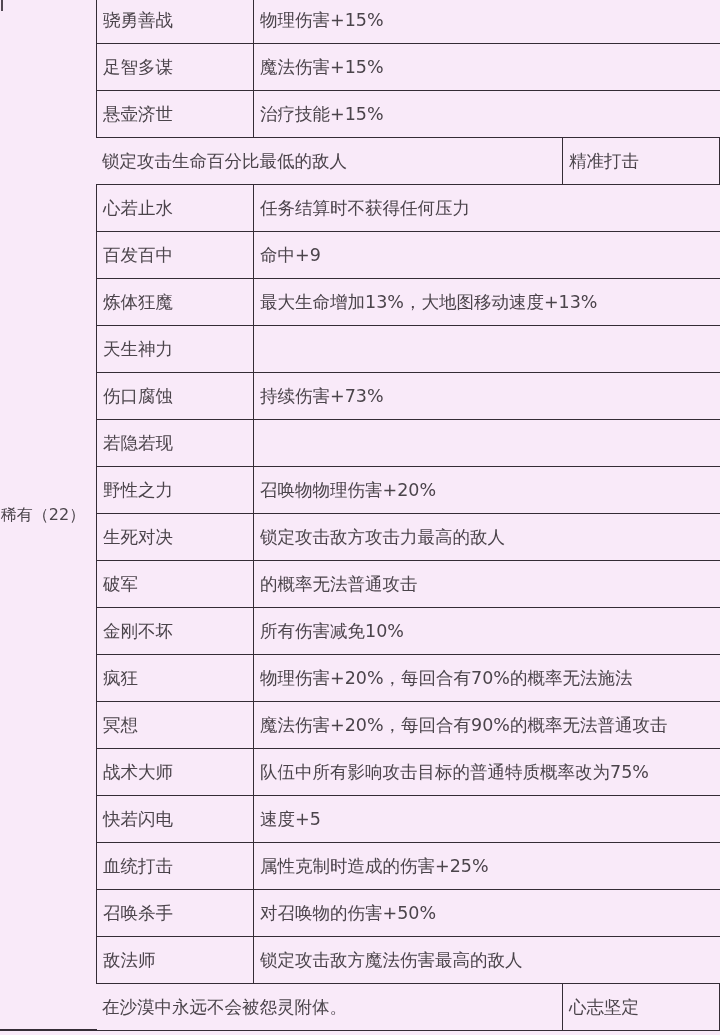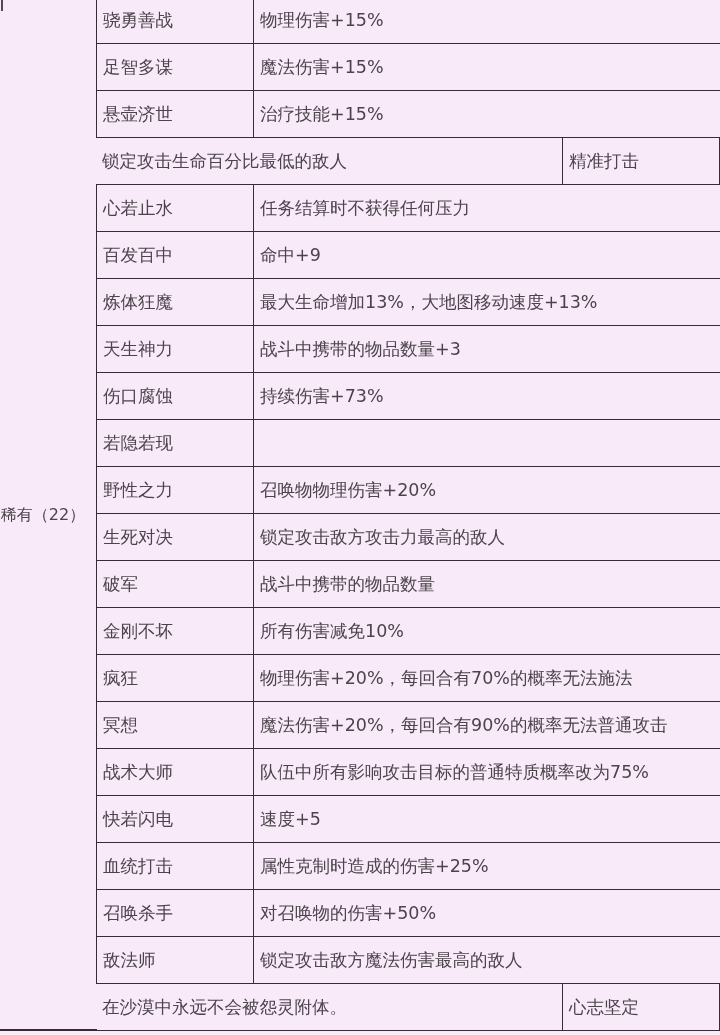--- a/index.html
+++ b/index.html
@@ -156,23 +156,20 @@
     </div>
     <div class="cell desc">
       <span>最大生命增加13%，大地图移动速度+13%</span>
     </div>
   </div>
 
   <div class="row">
     <div class="cell name">
       <span>天生神力</span>
     </div>
-    <div class="cell desc">
-      <span>战斗中携带的物品数量+3</span>
-    </div>
   </div>
 
   <div class="row">
     <div class="cell name">
       <span>伤口腐蚀</span>
     </div>
     <div class="cell desc">
       <span>持续伤害+73%</span>
     </div>
   </div>
@@ -199,21 +196,21 @@
     <div class="cell desc">
       <span>锁定攻击敌方攻击力最高的敌人</span>
     </div>
   </div>
 
   <div class="row">
     <div class="cell name">
       <span>破军</span>
     </div>
     <div class="cell desc">
-      <span>战斗中携带的物品数量</span>
+      <span>的概率无法普通攻击</span>
     </div>
   </div>
 
   <div class="row">
     <div class="cell name">
       <span>金刚不坏</span>
     </div>
     <div class="cell desc">
       <span>所有伤害减免10%</span>
     </div>

